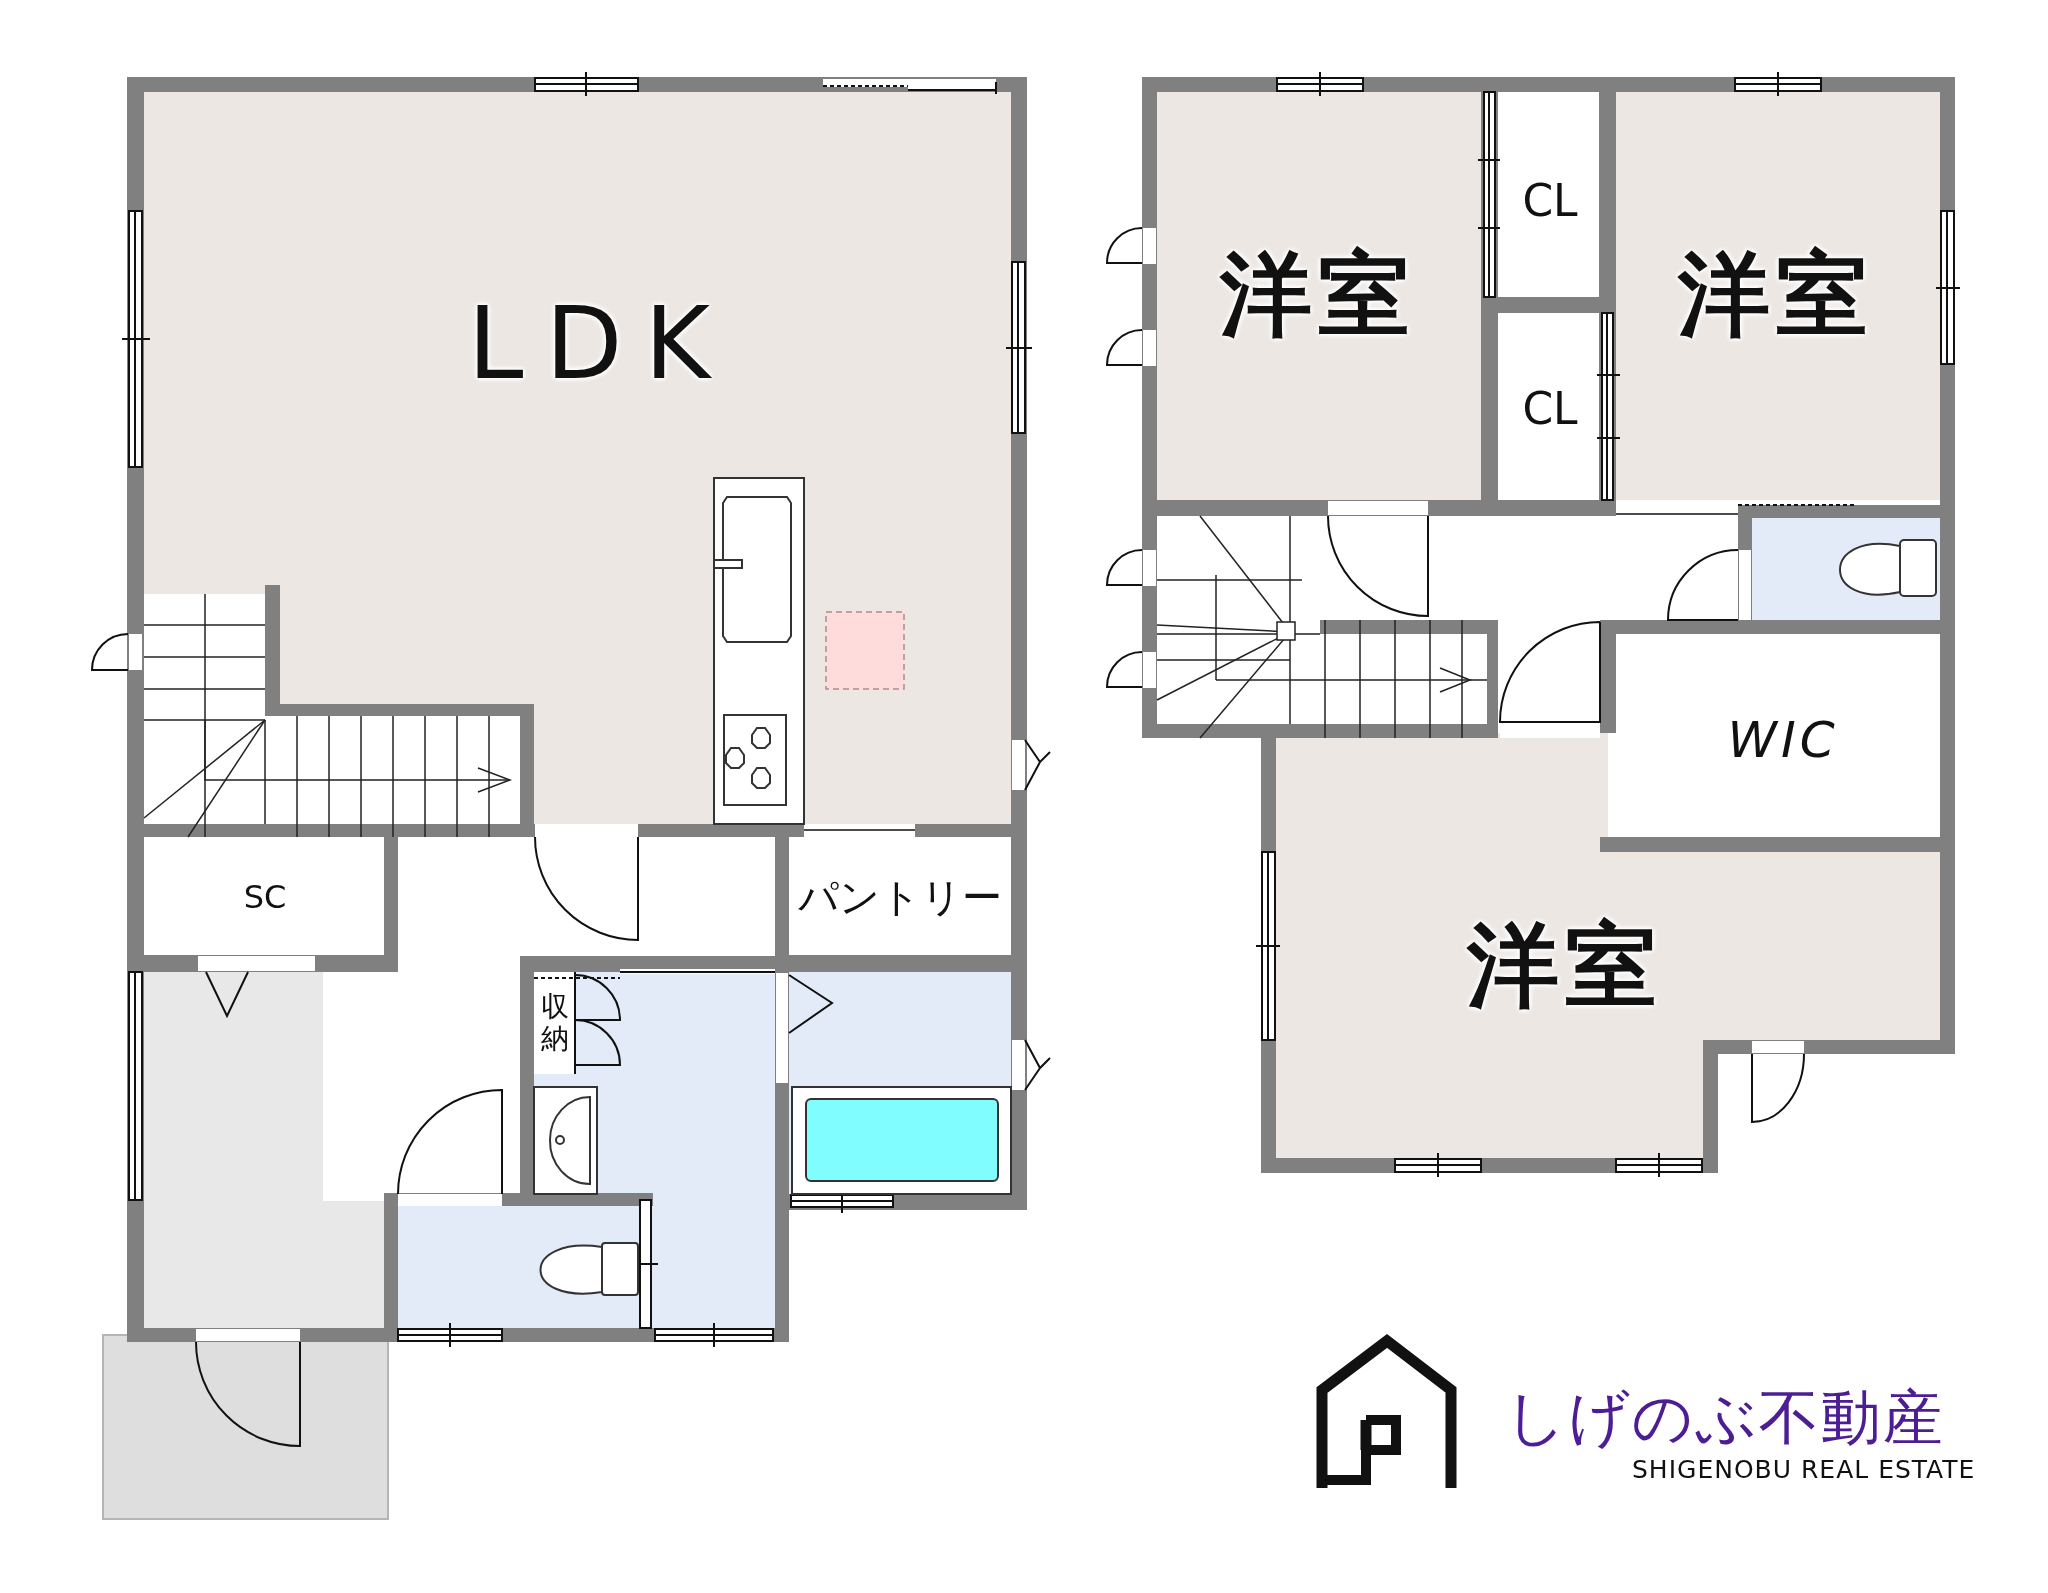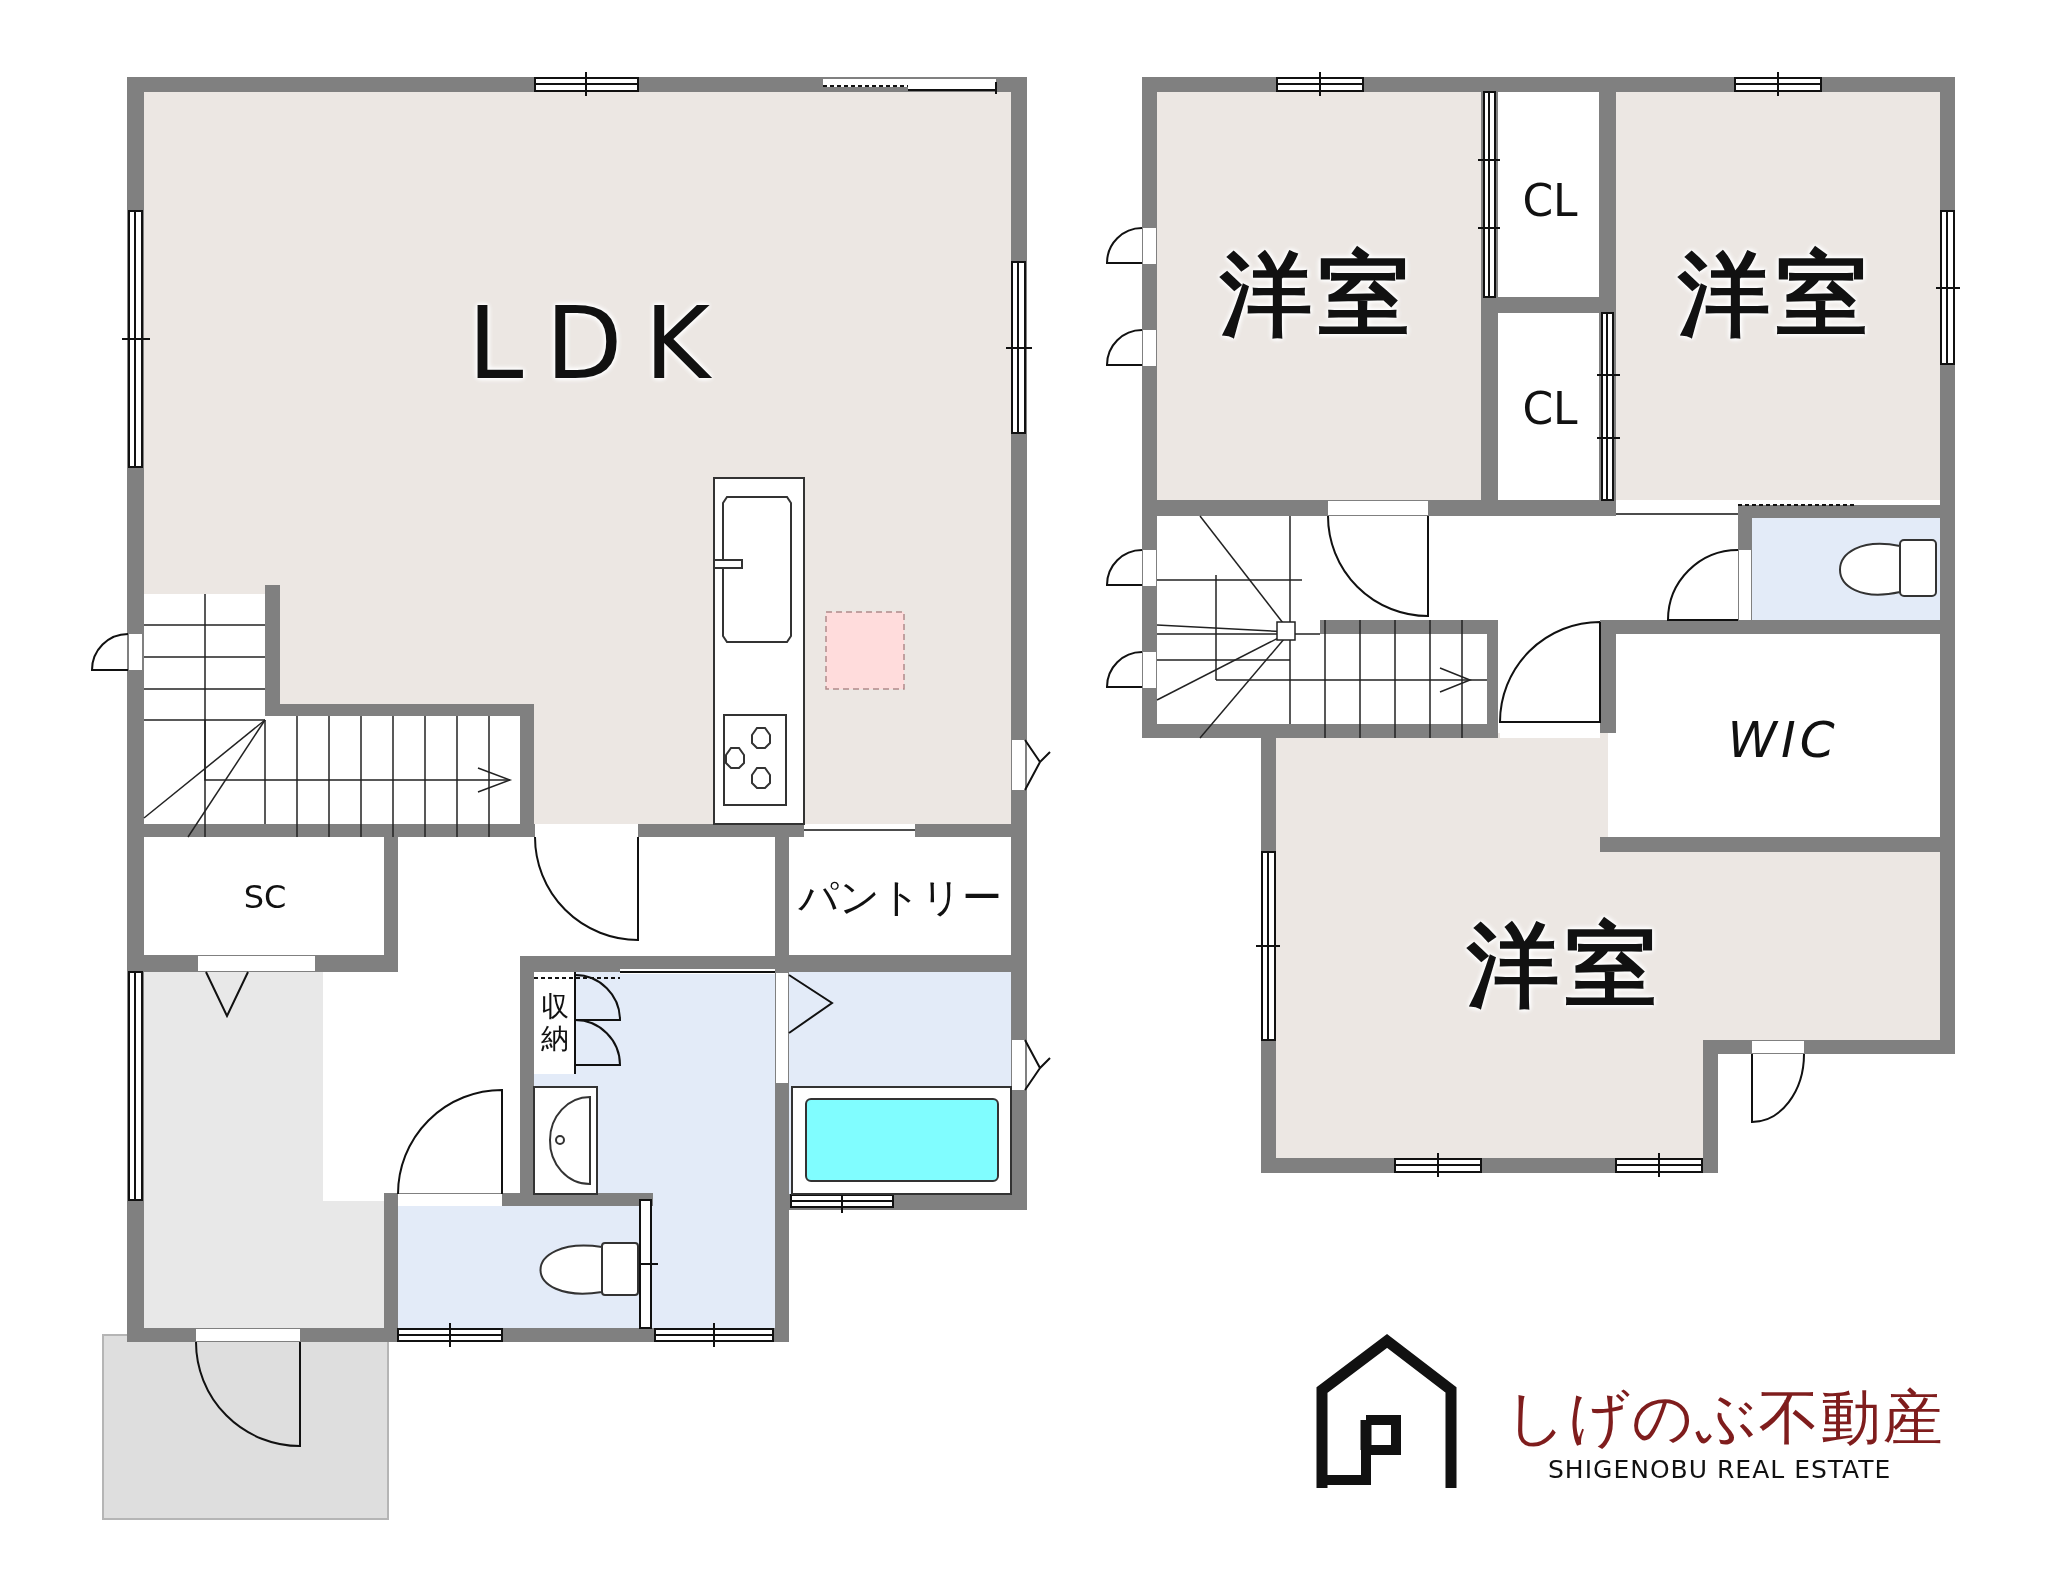--- a/index.html
+++ b/index.html
@@ -13,22 +13,22 @@
   .room-entry{background:#e8e8e8;}
   .porch{background:#dedede;border:2px solid #b5b5b5;box-sizing:border-box;}
   .label{position:absolute;transform:translate(-50%,-50%);color:#111;white-space:nowrap;
          text-shadow:0 0 6px #fff,0 0 6px #fff,0 0 4px #fff,0 0 3px #fff;}
   .label.big{font-size:92px;font-weight:bold;font-family:"DejaVu Sans",sans-serif;letter-spacing:6px;}
   .label.mid{font-size:32px;font-family:"DejaVu Sans",sans-serif;}
   .label.small{font-size:28px;line-height:32px;text-align:center;font-family:"DejaVu Sans",sans-serif;}
   .label.wic{font-size:50px;font-style:italic;font-family:"DejaVu Sans",sans-serif;letter-spacing:4px;}
   .label.ldk{font-size:100px;font-family:"DejaVu Sans",sans-serif;letter-spacing:22px;font-weight:normal;}
   svg.overlay{position:absolute;left:0;top:0;}
-  .logo-title{position:absolute;left:1505px;top:1378px;font-size:60px;color:#7f1d1d;letter-spacing:2px;font-family:"DejaVu Sans",sans-serif;}
-  .logo-sub{position:absolute;left:1548px;top:1455px;font-size:25px;color:#111;letter-spacing:1px;font-family:"DejaVu Sans",sans-serif;}
+  .logo-title{position:absolute;left:1505px;top:1378px;font-size:60px;color:#4c1d95;letter-spacing:2px;font-family:"DejaVu Sans",sans-serif;}
+  .logo-sub{position:absolute;left:1632px;top:1455px;font-size:25px;color:#111;letter-spacing:1px;font-family:"DejaVu Sans",sans-serif;}
 </style>
 </head>
 <body>
 
 <div>
 
   <div class="fill room-ldk" style="left:144px;top:92px;width:867px;height:732px;"></div>
   <div class="fill room-white" style="left:144px;top:594px;width:121px;height:243px;"></div>
   <div class="fill room-white" style="left:265px;top:716px;width:255px;height:108px;"></div>
   <div class="fill room-white" style="left:144px;top:837px;width:240px;height:118px;"></div>

